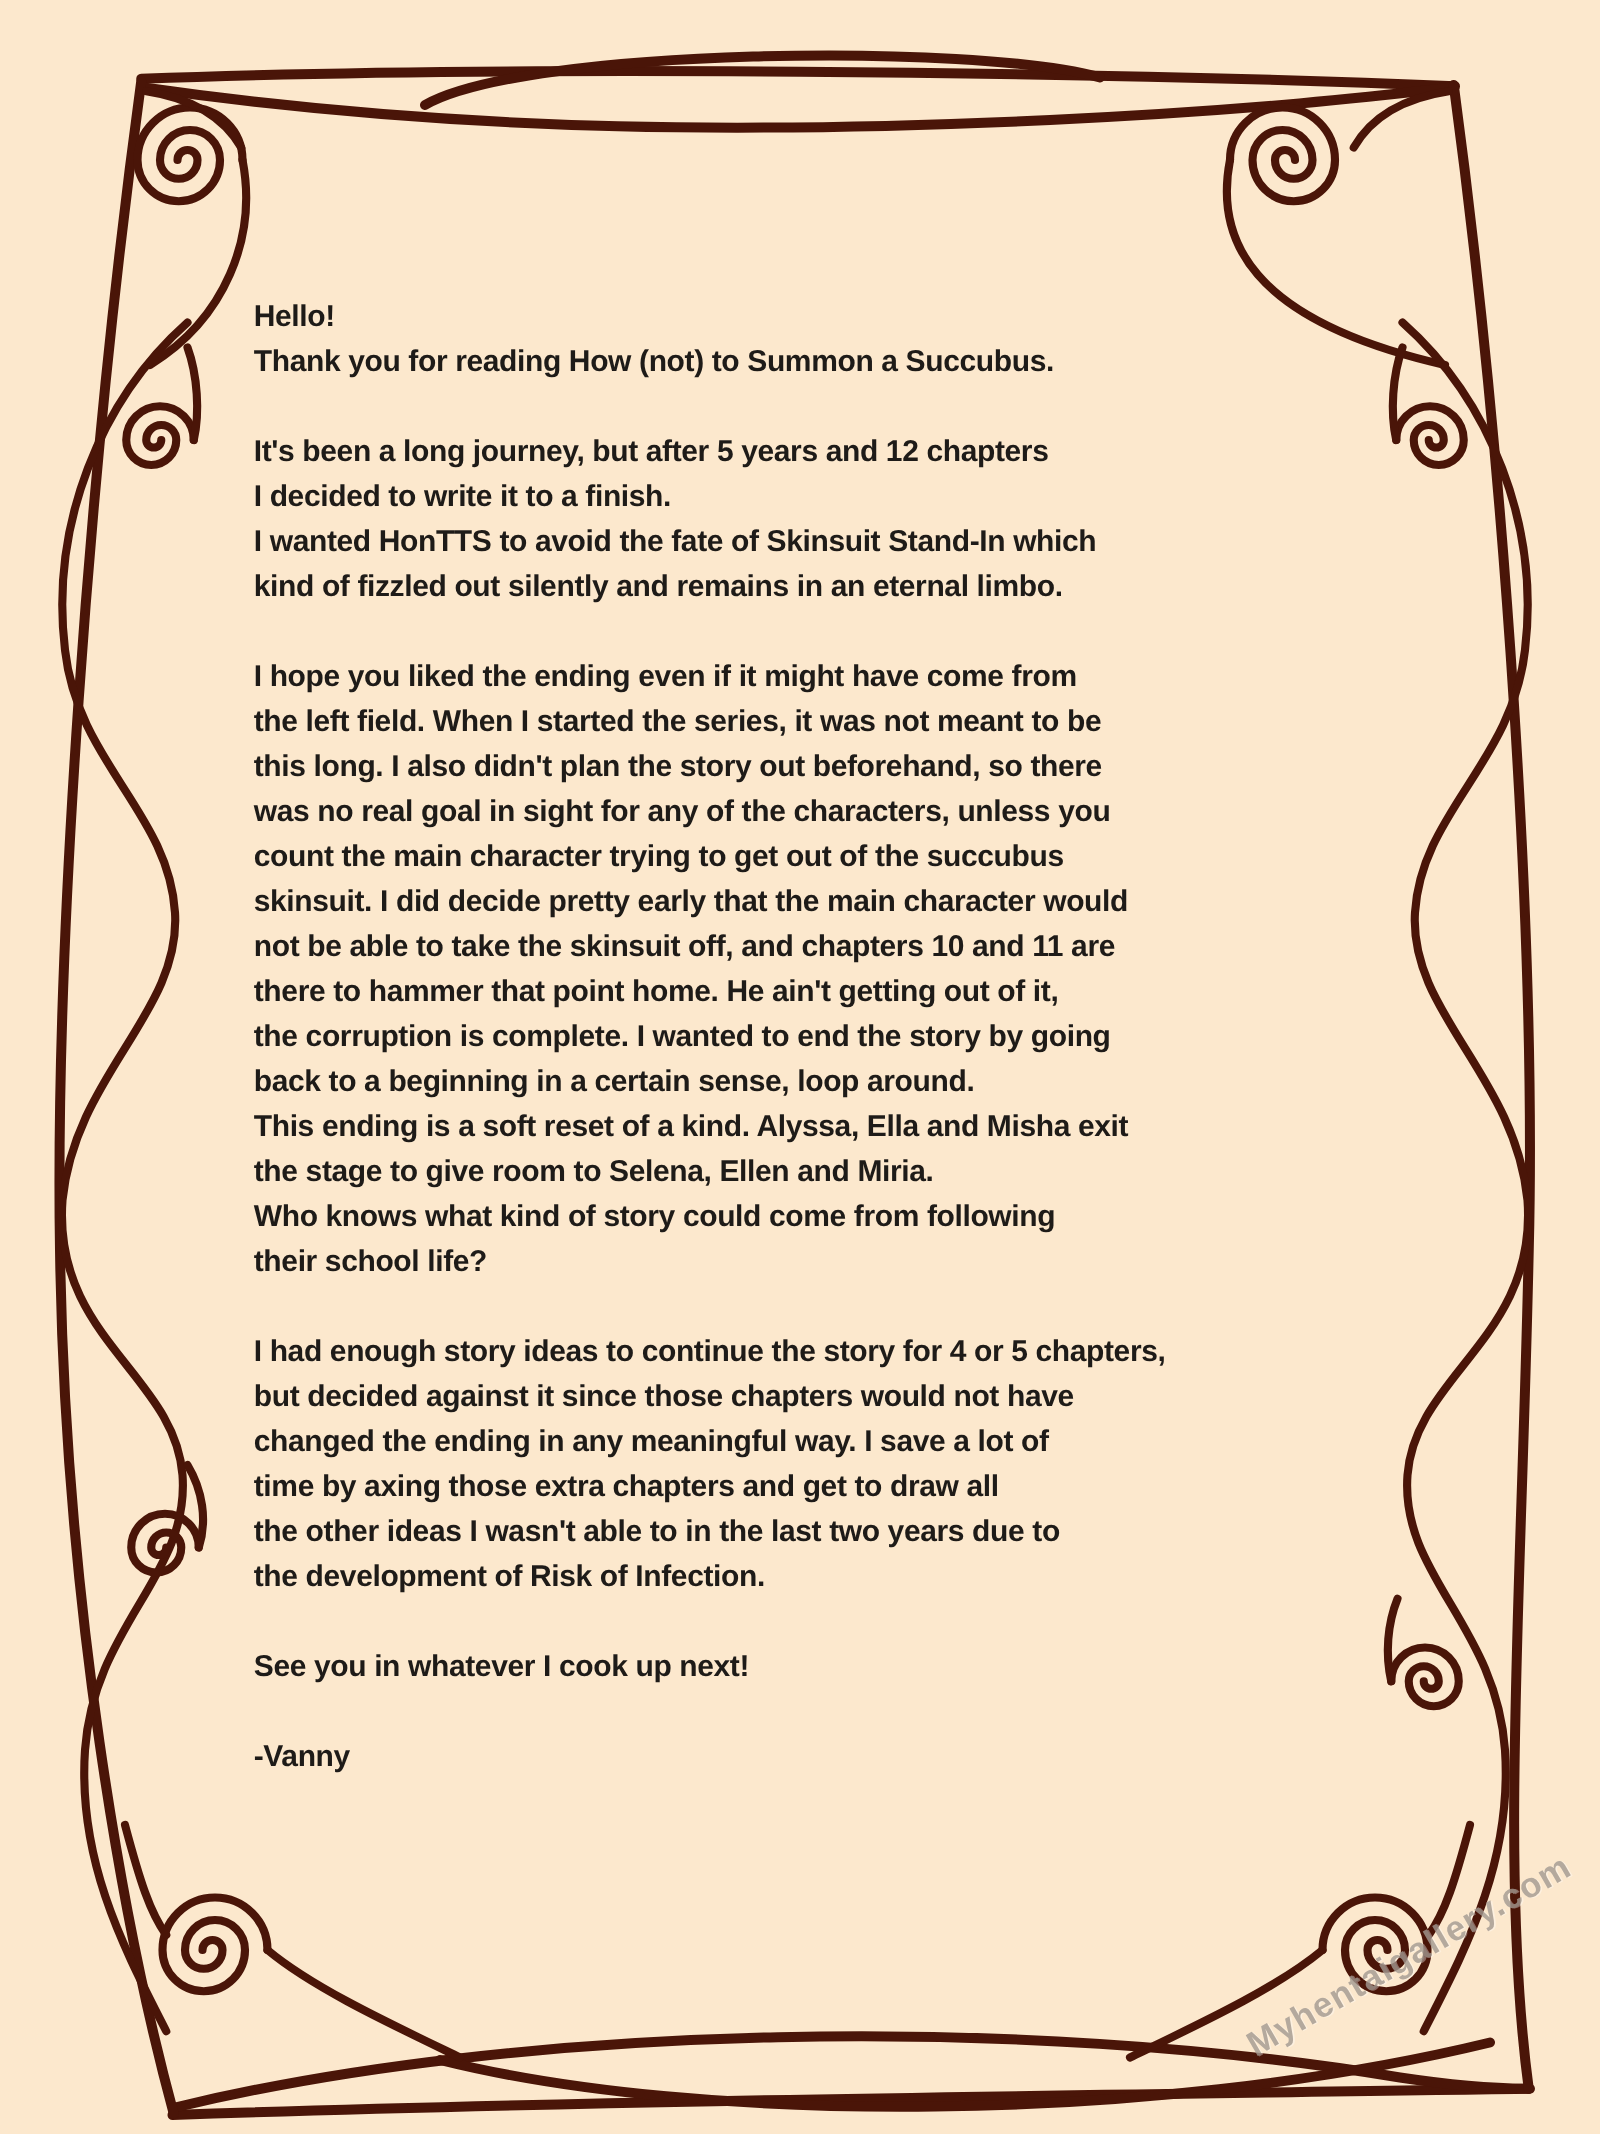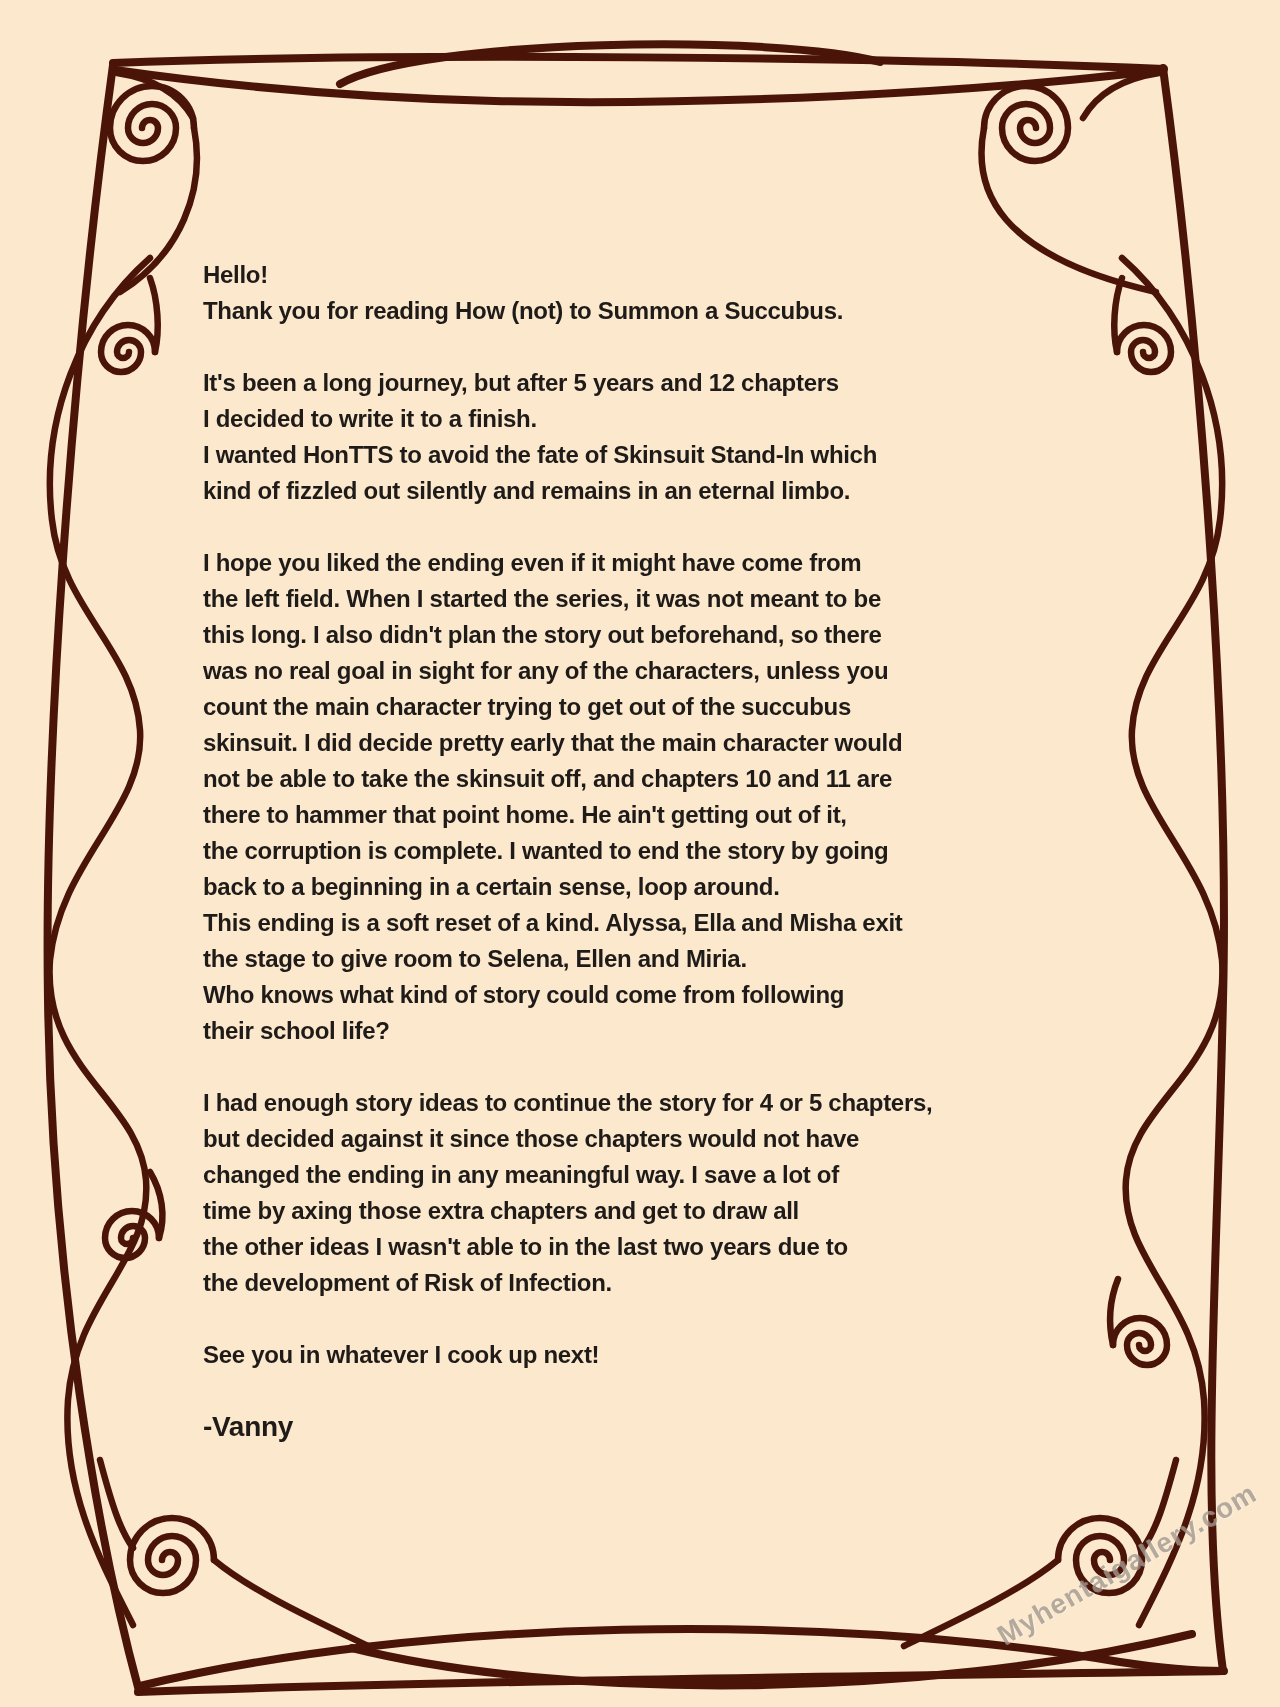--- a/index.html
+++ b/index.html
@@ -7,28 +7,28 @@
     width:1280px;height:1707px;overflow:hidden;position:relative;
     background:var(--background,#fce8cd);
     font-family:"Liberation Sans",sans-serif;
   }
   .page{position:absolute;inset:0;}
   .frame{position:absolute;left:0;top:0;width:1280px;height:1707px;}
   .frame path{fill:none;stroke:var(--frame,#4a1508);stroke-linecap:round;}
   .frame .main{stroke-width:8px;}
   .frame .fine{stroke-width:6.5px;}
   .letter{
-    position:absolute;left:203px;top:221px;width:880px;
+    position:absolute;left:203px;top:200px;width:880px;
     font-weight:bold;font-size:24px;line-height:36px;letter-spacing:-0.3px;
     color:var(--text,#1e1b18);
     white-space:pre-line;
   }
   .signature{
     margin-top:36px;
-    font-weight:bold;font-size:28px;line-height:36px;
+    font-weight:bold;font-size:24px;line-height:36px;
     color:var(--text,#1e1b18);
   }
   .watermark{
     position:absolute;left:1000px;top:1622px;
     transform:rotate(-30deg);transform-origin:left center;
     font-weight:bold;font-size:28px;letter-spacing:1px;
     color:var(--watermark,#a39a92);opacity:.8;
     text-shadow:1px 1px 0 rgba(255,255,255,.45);
     white-space:nowrap;
   }

